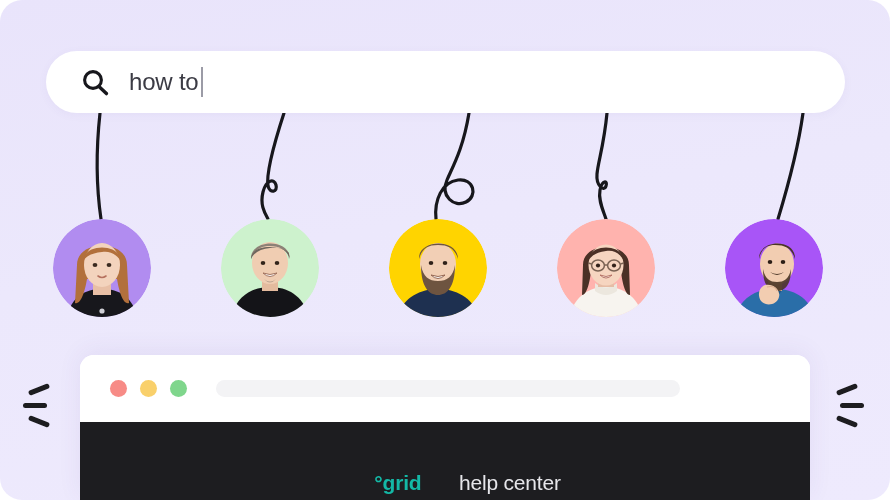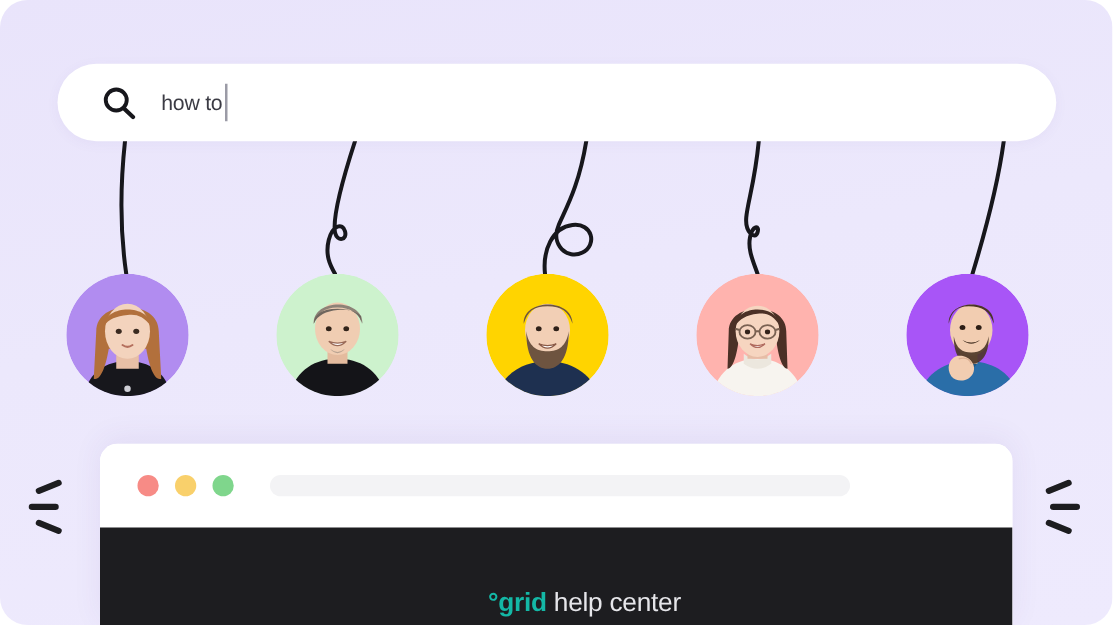--- a/index.html
+++ b/index.html
@@ -43,21 +43,21 @@
     flex: 0 0 auto;
     display: block;
   }
   #search-text-wrap {
     display: flex;
     align-items: center;
     margin-left: 20px;
     height: 34px;
   }
   #search-value {
-    font-size: 17px;
+    font-size: 24px;
     color: #3b3b44;
     letter-spacing: -0.2px;
     line-height: 1;
     white-space: pre;
   }
   #search-caret {
     width: 2px;
     height: 30px;
     background: #9b9ba6;
     margin-left: 2px;
@@ -134,21 +134,21 @@
     justify-content: center;
   }
   #site-logo {
     margin-top: 25px;
     font-size: 21px;
     color: #f2f2f4;
     letter-spacing: -0.2px;
     white-space: pre;
   }
   #site-logo .brand { font-weight: bold; color: #14b8a6; }
-  #site-logo .suffix { font-weight: normal; color: #e6e6ea; }
+  #site-logo .suffix { font-weight: normal; color: #e6e6ea; padding-left: 32px; }
 </style>
 </head>
 <body>
 
 <div id="stage" style="border-radius: 22px;">
 
   <svg id="strings" viewBox="0 0 890 500" width="890" height="500">
     <g id="string-group" fill="none" stroke="#17171c" stroke-width="3.2" stroke-linecap="round">
         <path d="M 100 113 C 96 150, 96 185, 101 219"></path>
         <path d="M 284 113 C 272 150, 266 174, 268 186 C 270 194, 278 192, 276 185 C 274 178, 266 180, 263 192 C 260 204, 264 212, 268 219"></path>

